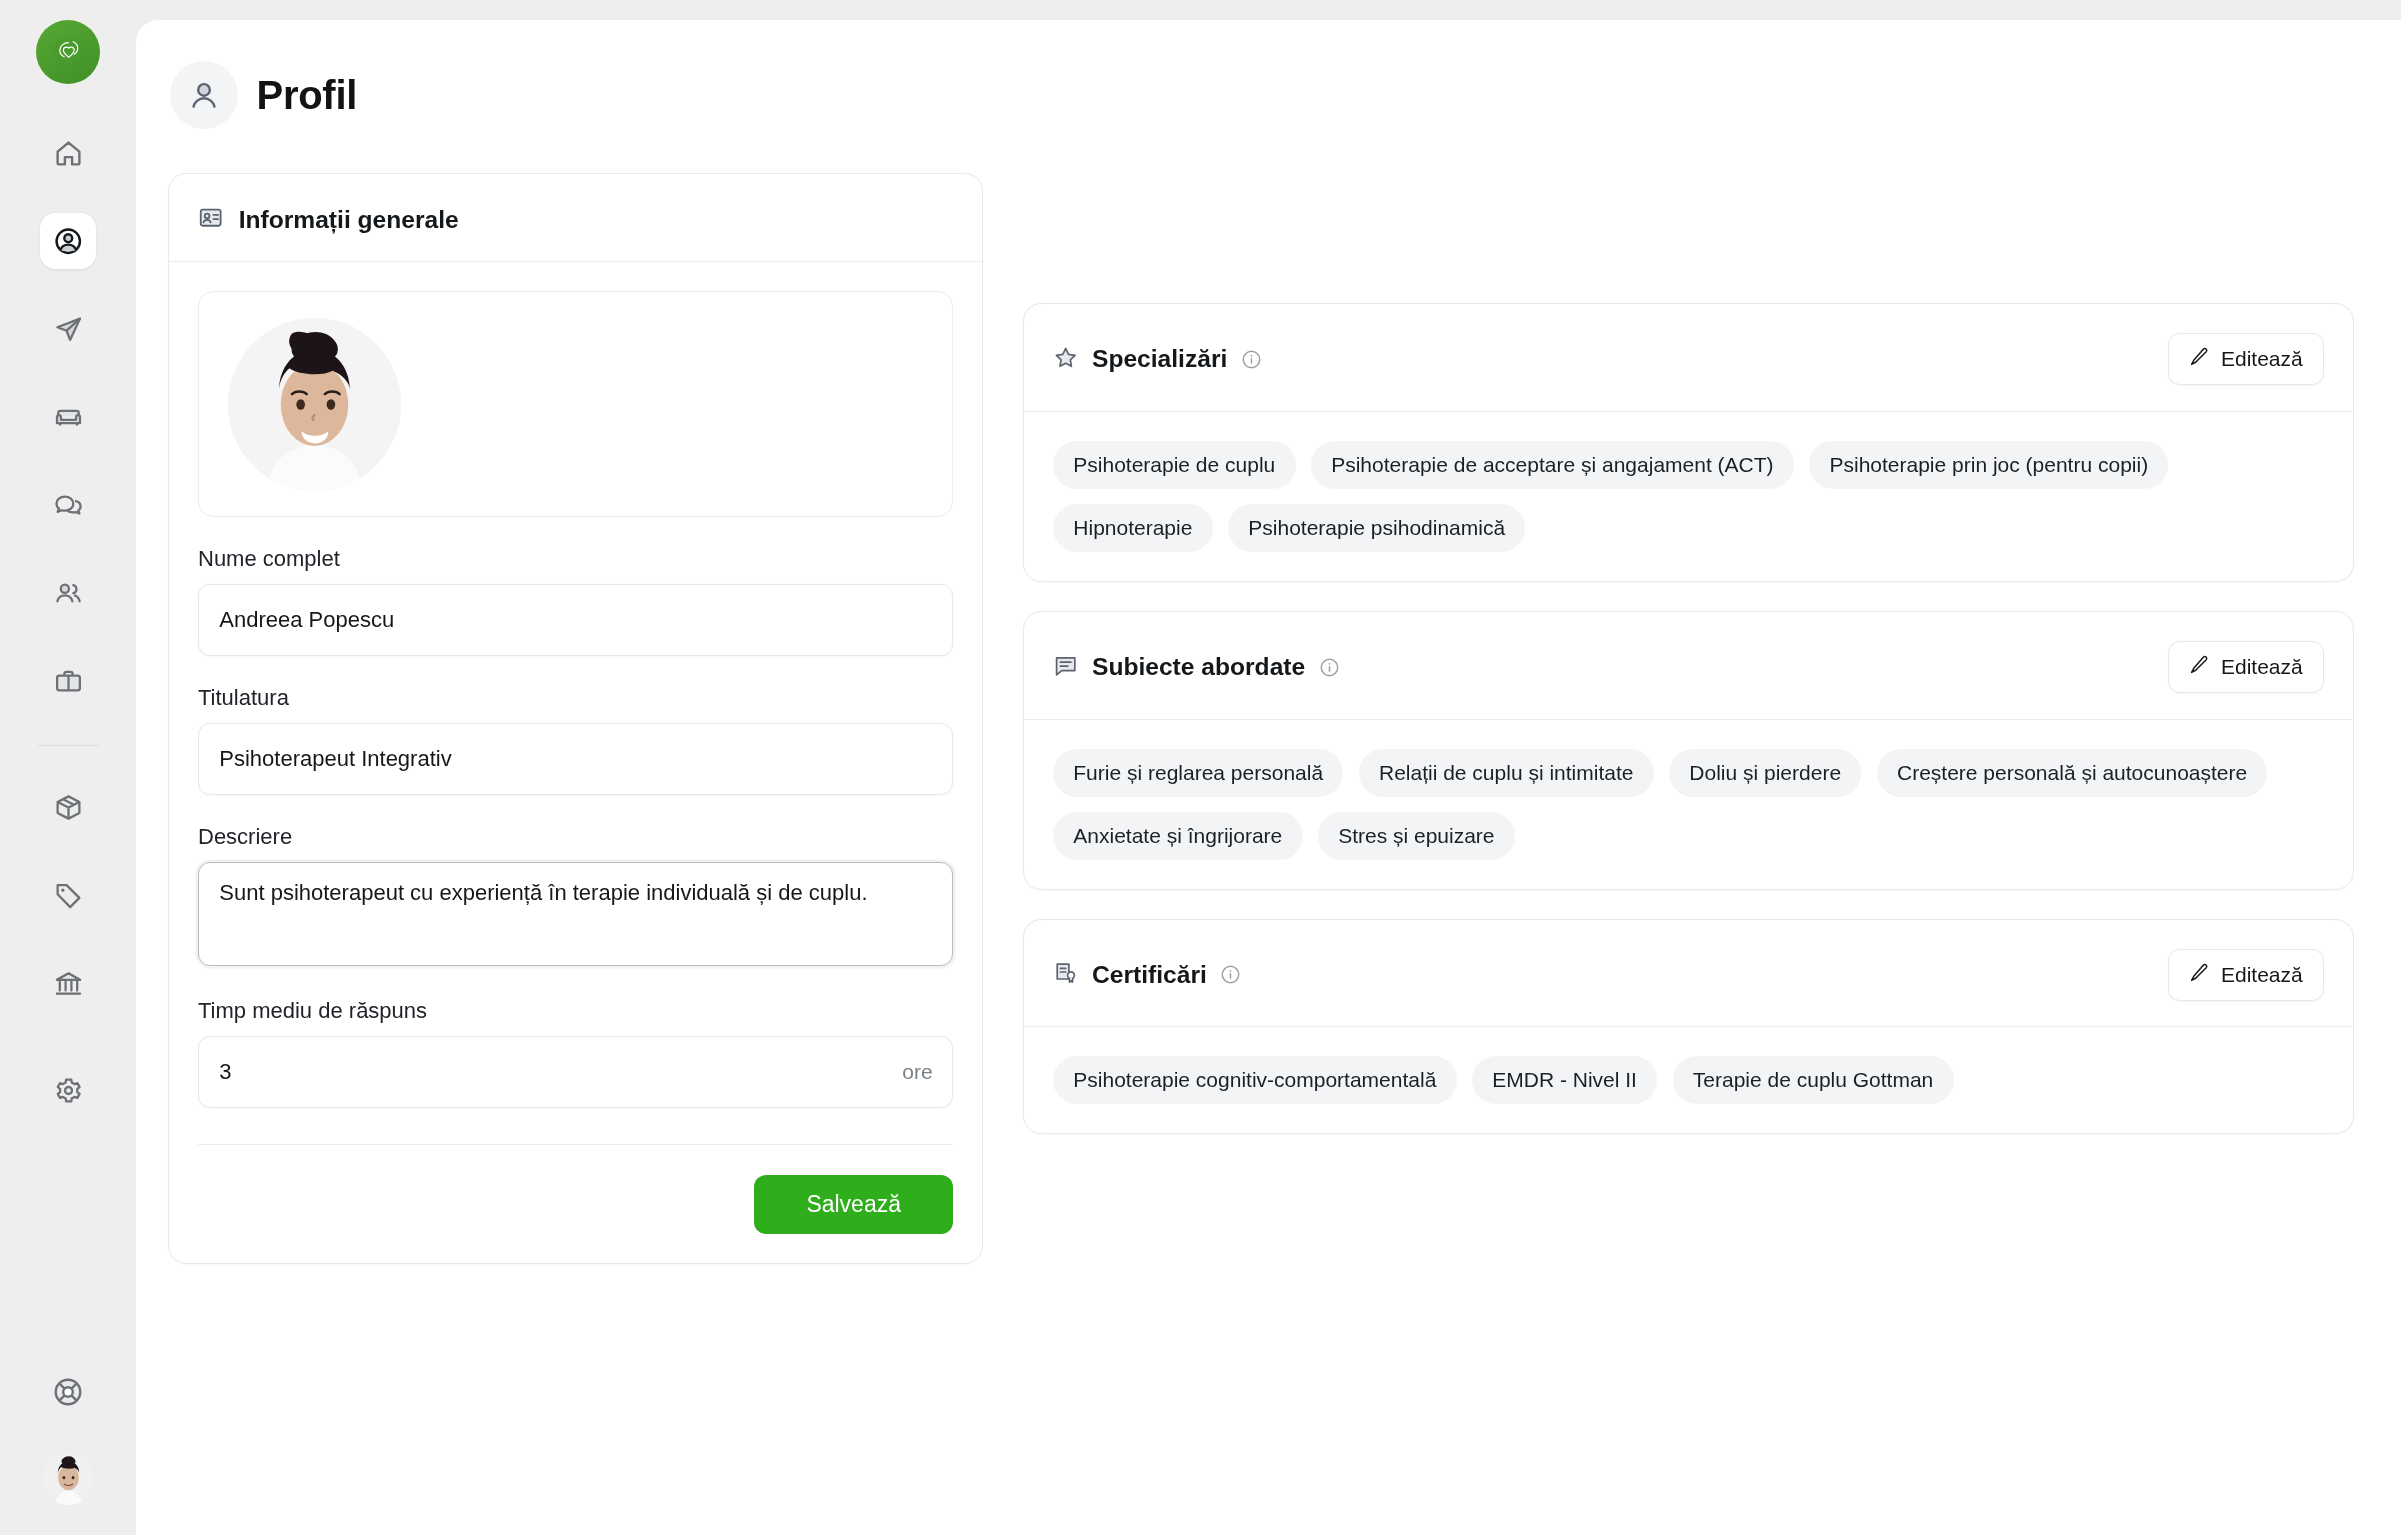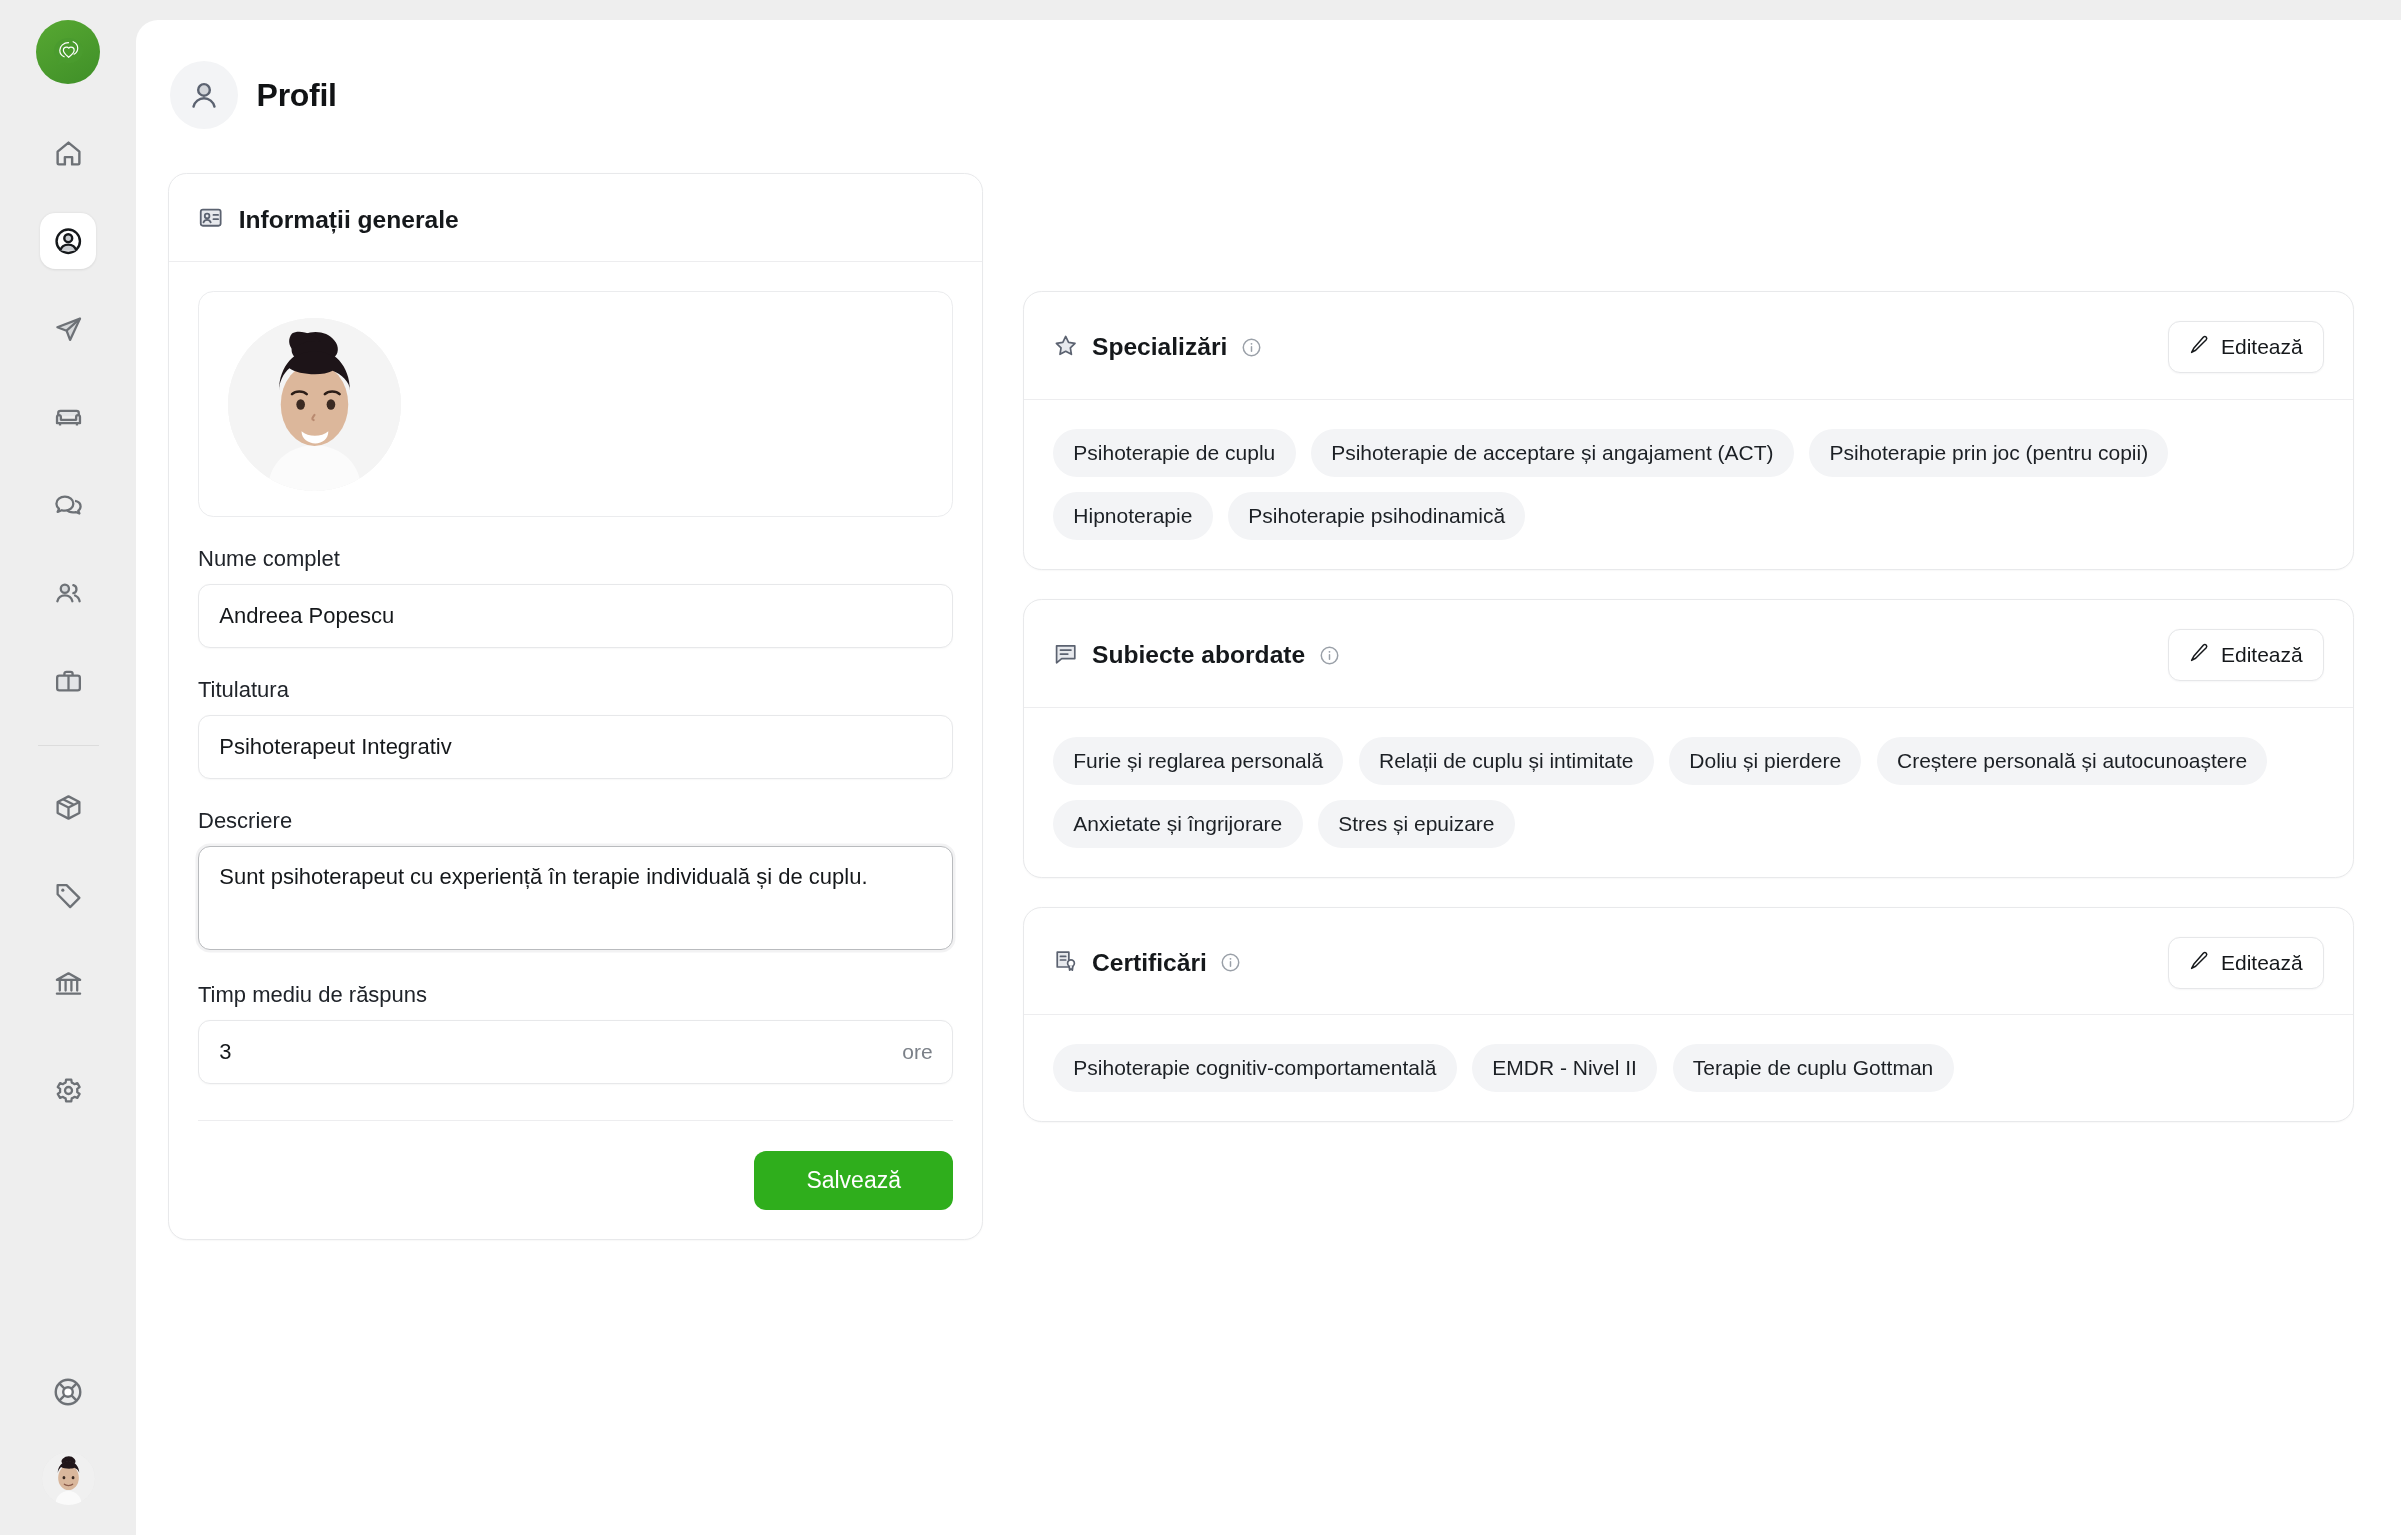--- a/index.html
+++ b/index.html
@@ -54,21 +54,21 @@
   }
   .page-head {
     display: flex; align-items: center; gap: 18.6px;
     padding: 41px 0 0 34px;
   }
   .page-head-icon {
     width: 68px; height: 68px; border-radius: 50%;
     background: #f3f4f6;
     display: flex; align-items: center; justify-content: center;
   }
-  .page-title { font-size: 32px; font-weight: 700; color: #111315; letter-spacing: -0.3px; }
+  .page-title { font-size: 40px; font-weight: 700; color: #111315; letter-spacing: -0.3px; }
 
   .columns {
     display: flex; gap: 40px;
     padding: 44px 47px 0 32px;
     align-items: center;
   }
   .col-left { flex: 0 0 815px; }
   .col-right { flex: 1 1 auto; }
 
   .card {
@@ -118,21 +118,21 @@
   .btn-choose {
     border: 0.8px solid #e4e5e7; background: #fff; border-radius: 12px;
     padding: 14.4px 29px; font-size: 22px; color: #15181b;
     box-shadow: 0 0.8px 1.7px rgba(16,24,40,.05); cursor: pointer;
     font-family: "Liberation Sans", sans-serif;
   }
 
   .field { margin-top: 29px; }
   .field-label { font-size: 22px; color: #20242a; margin-bottom: 12px; display: block; }
   .input {
-    width: 100%; height: 64px;
+    width: 100%; height: 72px;
     border: 0.8px solid #e7e8ea; border-radius: 12px;
     padding: 0 20.3px; font-size: 22px; color: #15181b;
     background: #fff; outline: none;
     font-family: "Liberation Sans", sans-serif;
     box-shadow: 0 0.8px 1.7px rgba(16,24,40,.03);
   }
   .textarea {
     width: 100%; height: 104px; resize: none;
     border: 0.8px solid #b9bbbe; border-radius: 12px;
     padding: 13.6px 20.3px; font-size: 22px; line-height: 1.42; color: #15181b;

